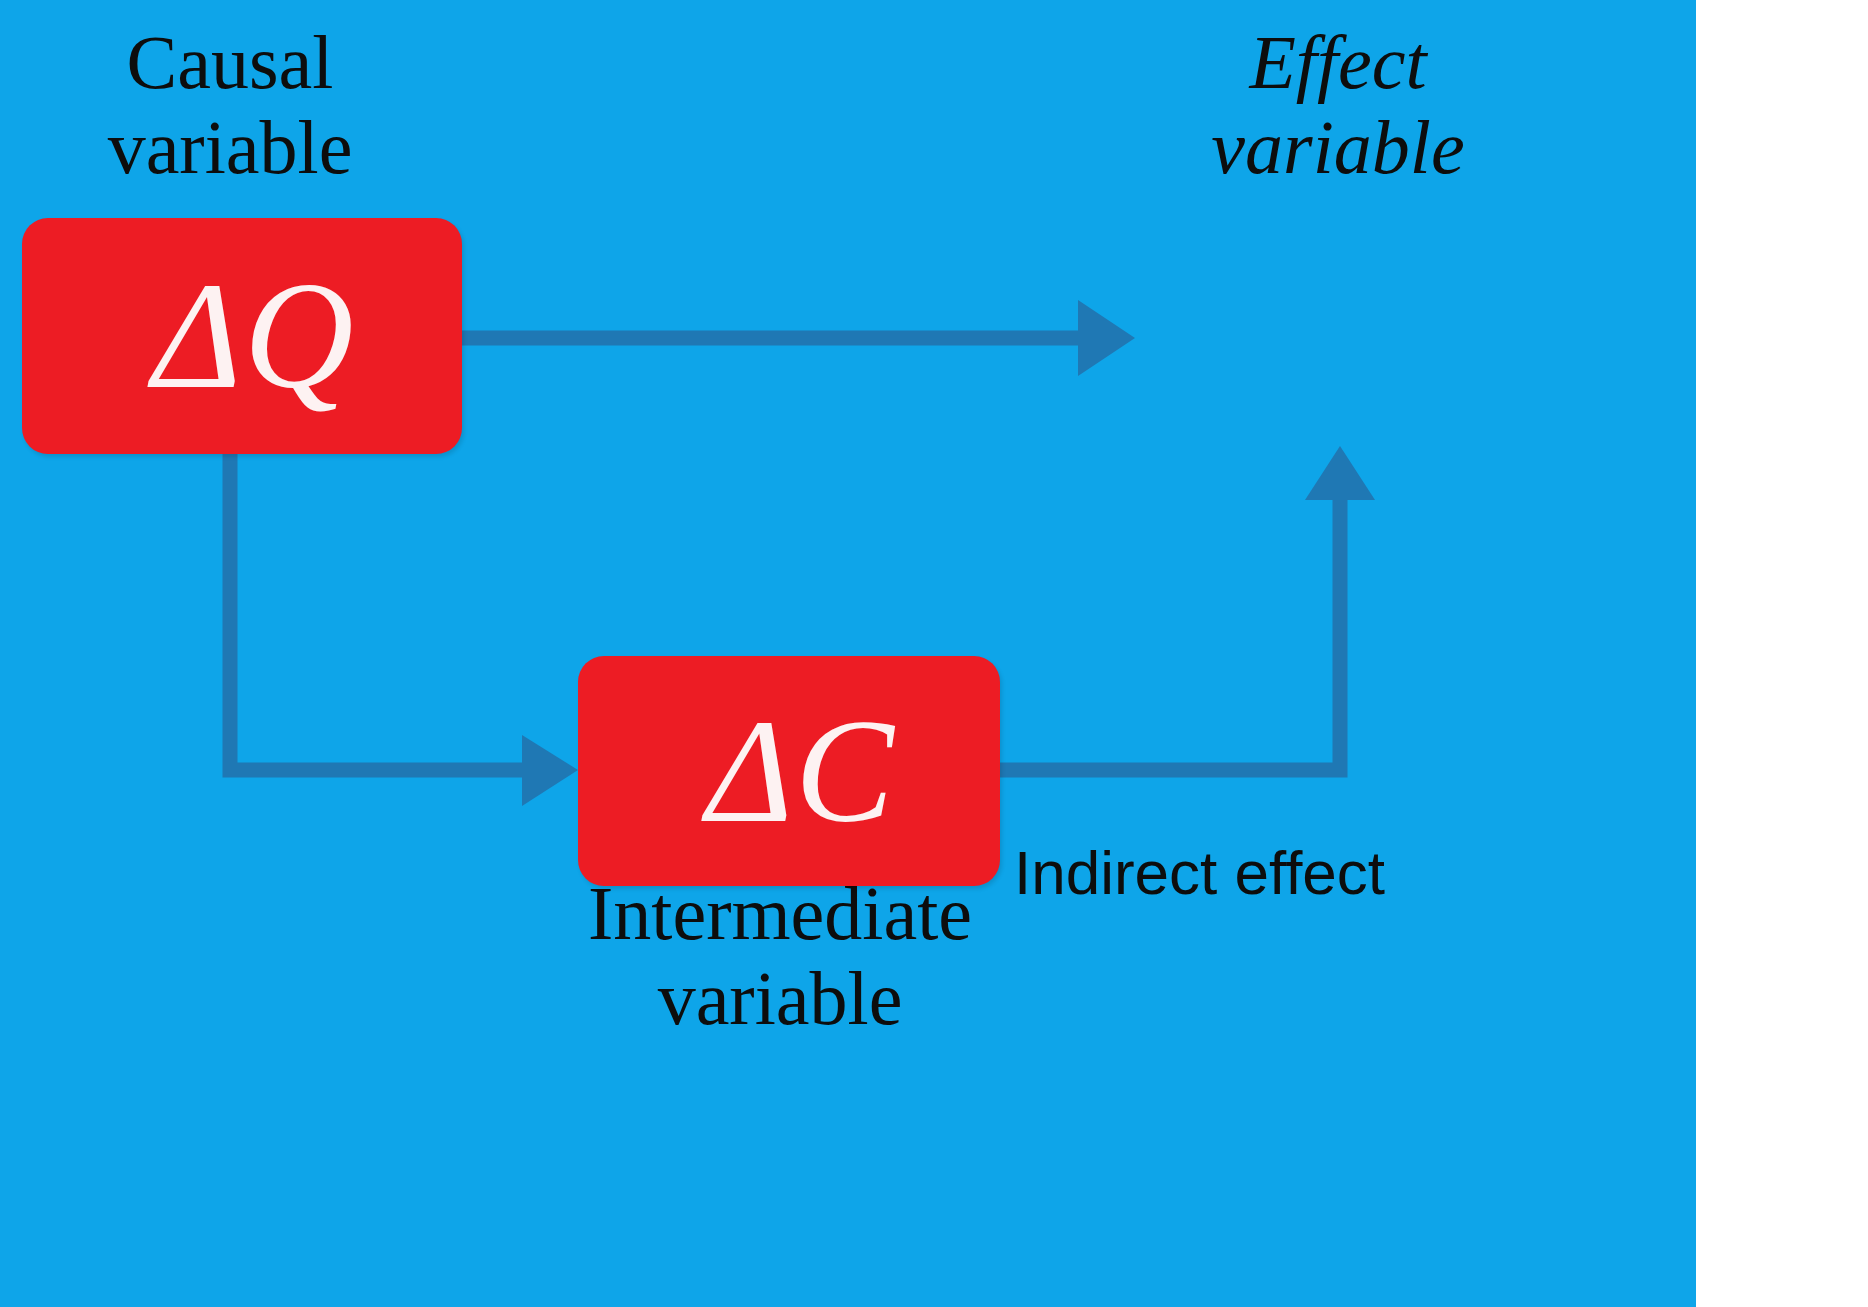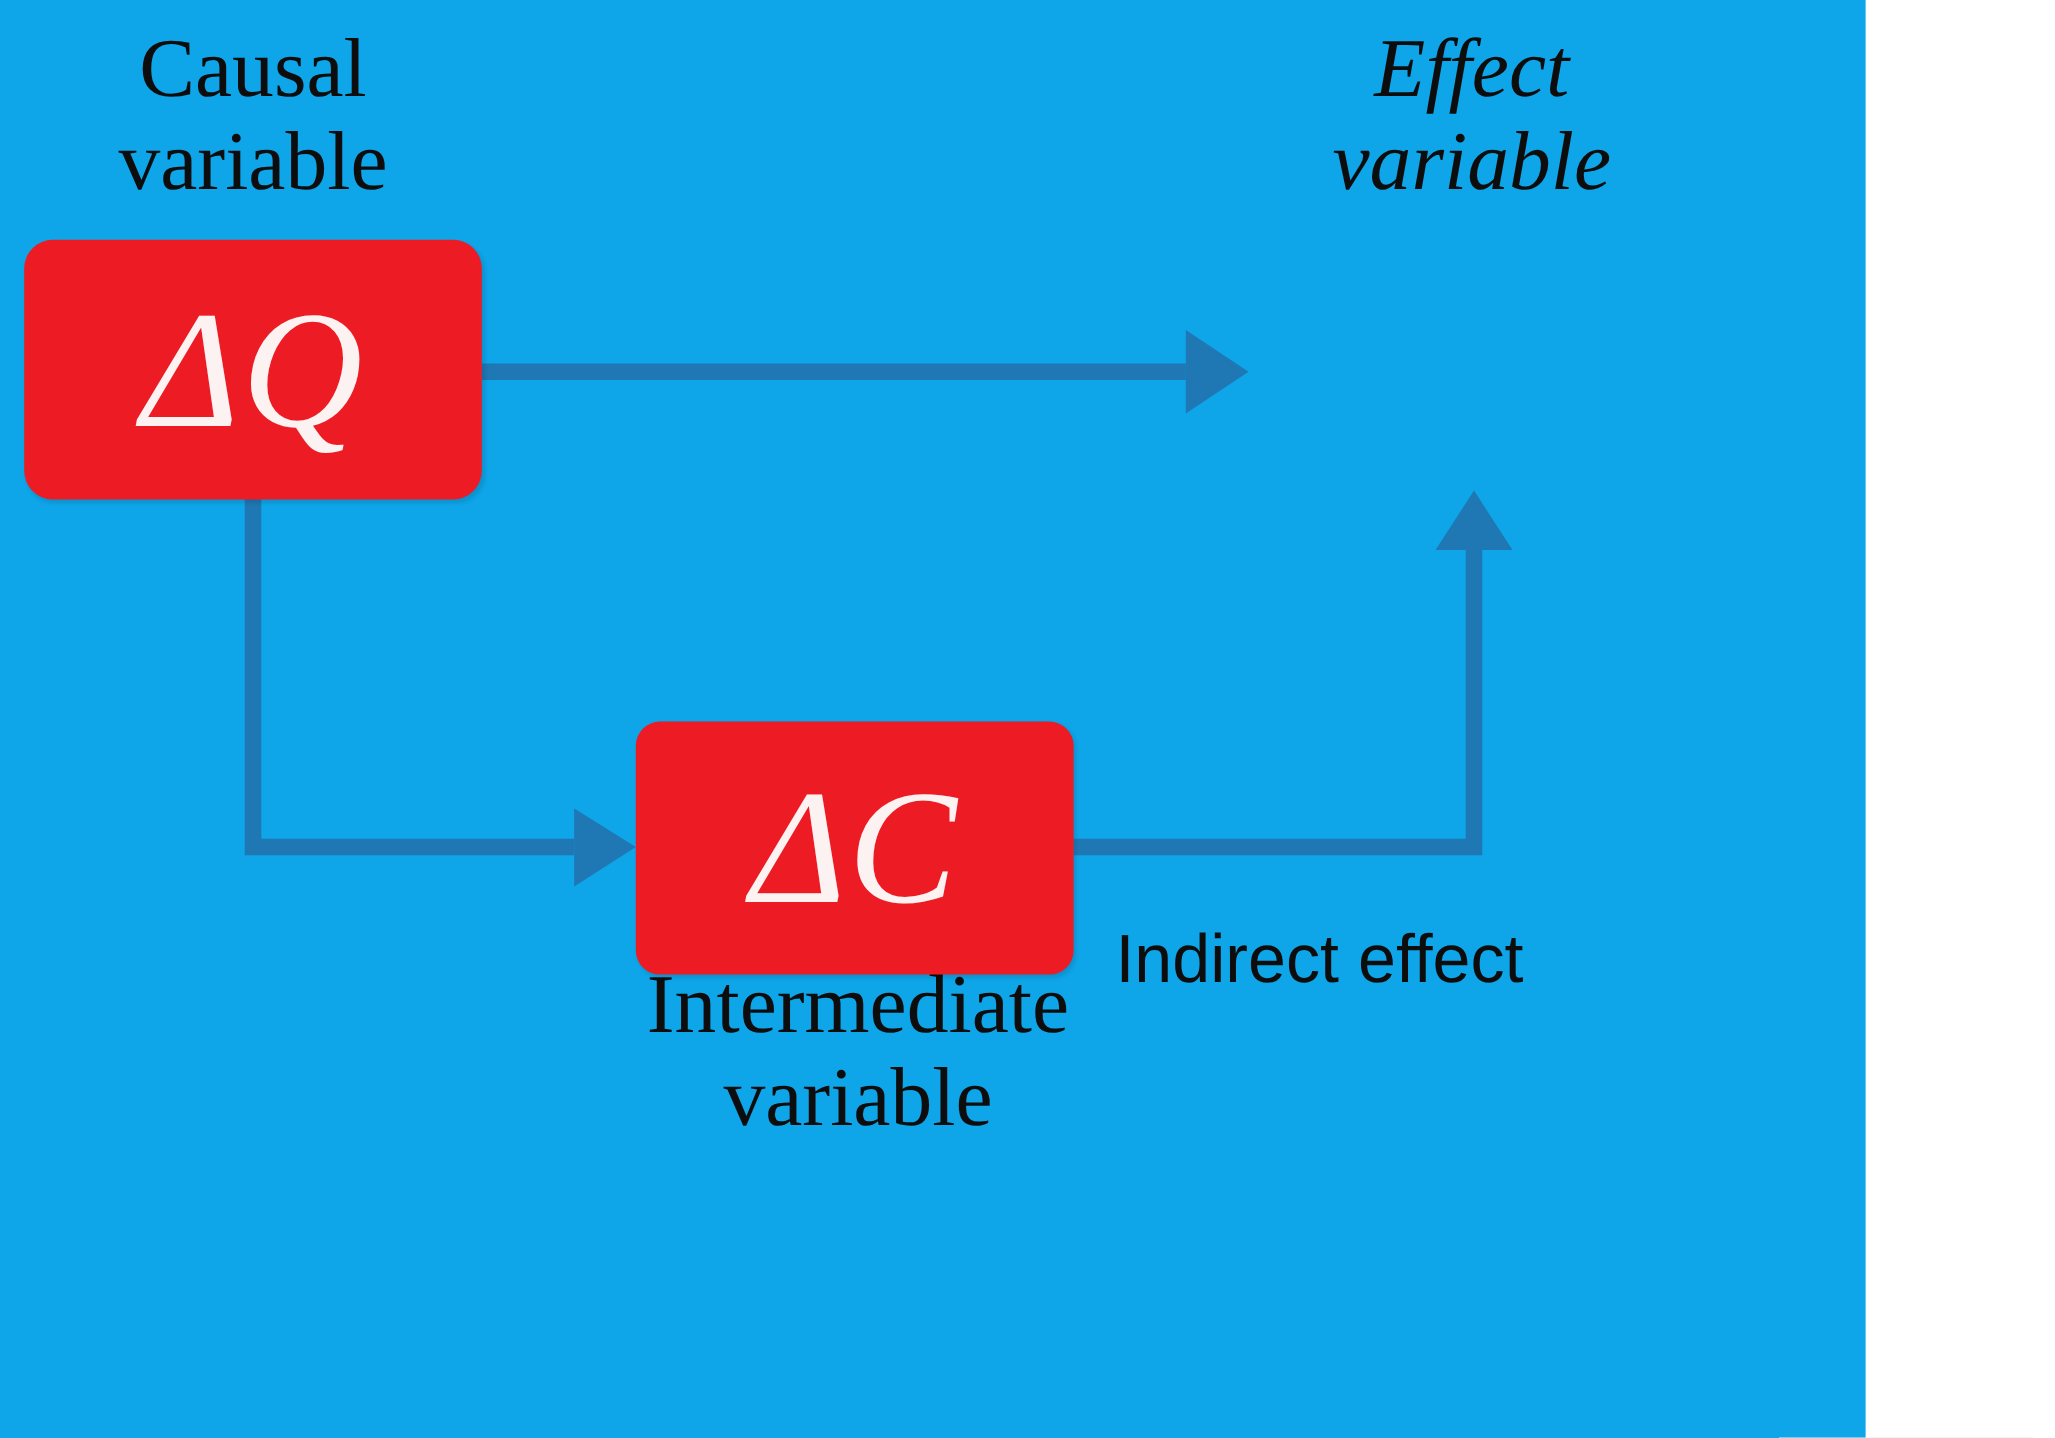--- a/index.html
+++ b/index.html
@@ -17,33 +17,34 @@
   }
   
   .node {
     position: absolute;
     background: #ED1C24;
     border-radius: 26px;
     display: flex;
     align-items: center;
     justify-content: center;
     box-shadow: 2px 3px 4px rgba(0,0,0,0.12);
+    padding-left: 24px;
   }
   .node-label {
     color: #FDF2F2;
     font-family: "Liberation Serif", "DejaVu Serif", serif;
     font-style: italic;
     font-weight: 400;
     line-height: 1;
     letter-spacing: 2px;
     white-space: nowrap;
   }
   #node-q   { left: 22px;   top: 218px; width: 416px; height: 236px; }
   #node-i   { left: 1133px; top: 218px; width: 414px; height: 236px; }
-  #node-c   { left: 578px;  top: 656px; width: 398px; height: 230px; border-radius: 22px; }
+  #node-c   { left: 578px;  top: 656px; width: 398px; height: 230px; }
   #node-q .node-label { font-size: 152px; }
   #node-i .node-label { font-size: 152px; }
   #node-c .node-label { font-size: 148px; }
 
   
   .caption {
     position: absolute;
     color: #0d0d0d;
     font-family: "Liberation Serif", "DejaVu Serif", serif;
     font-size: 76px;

